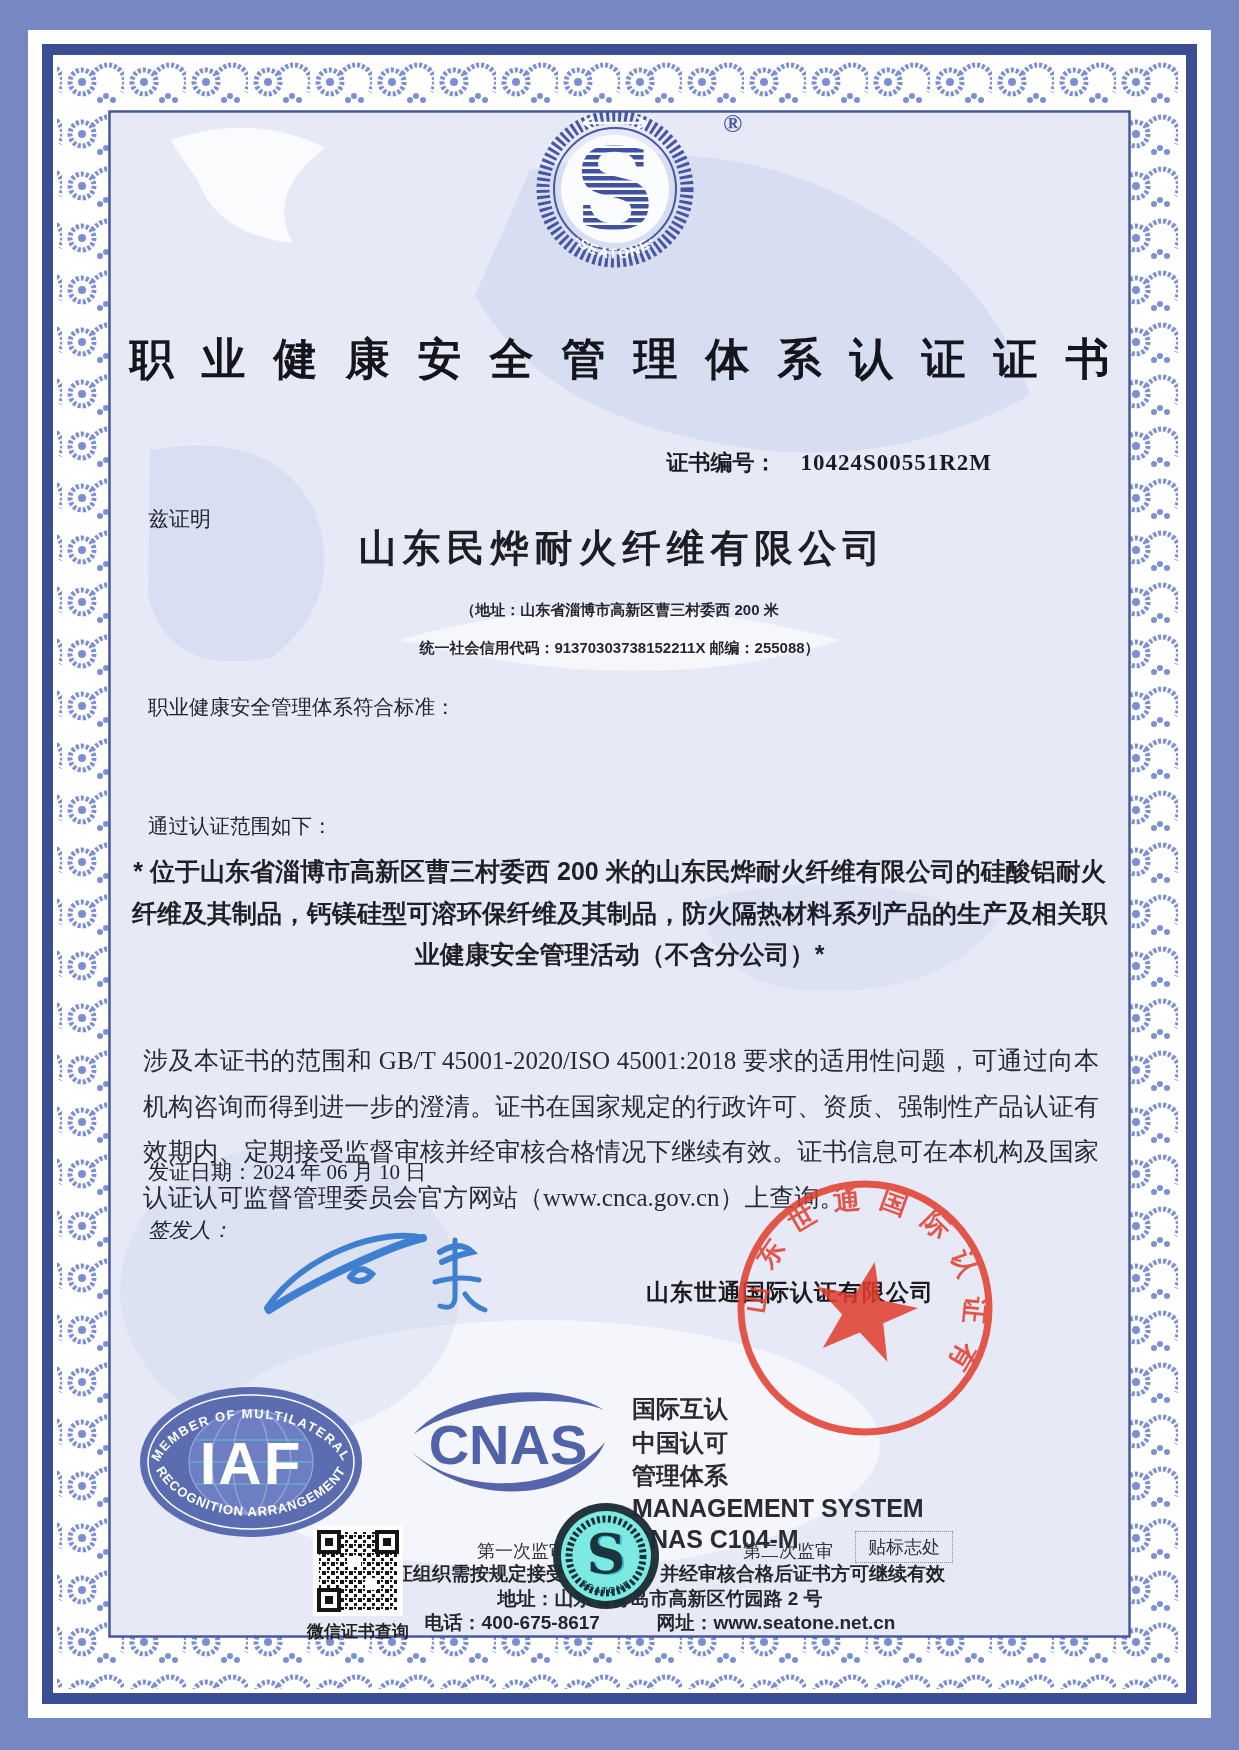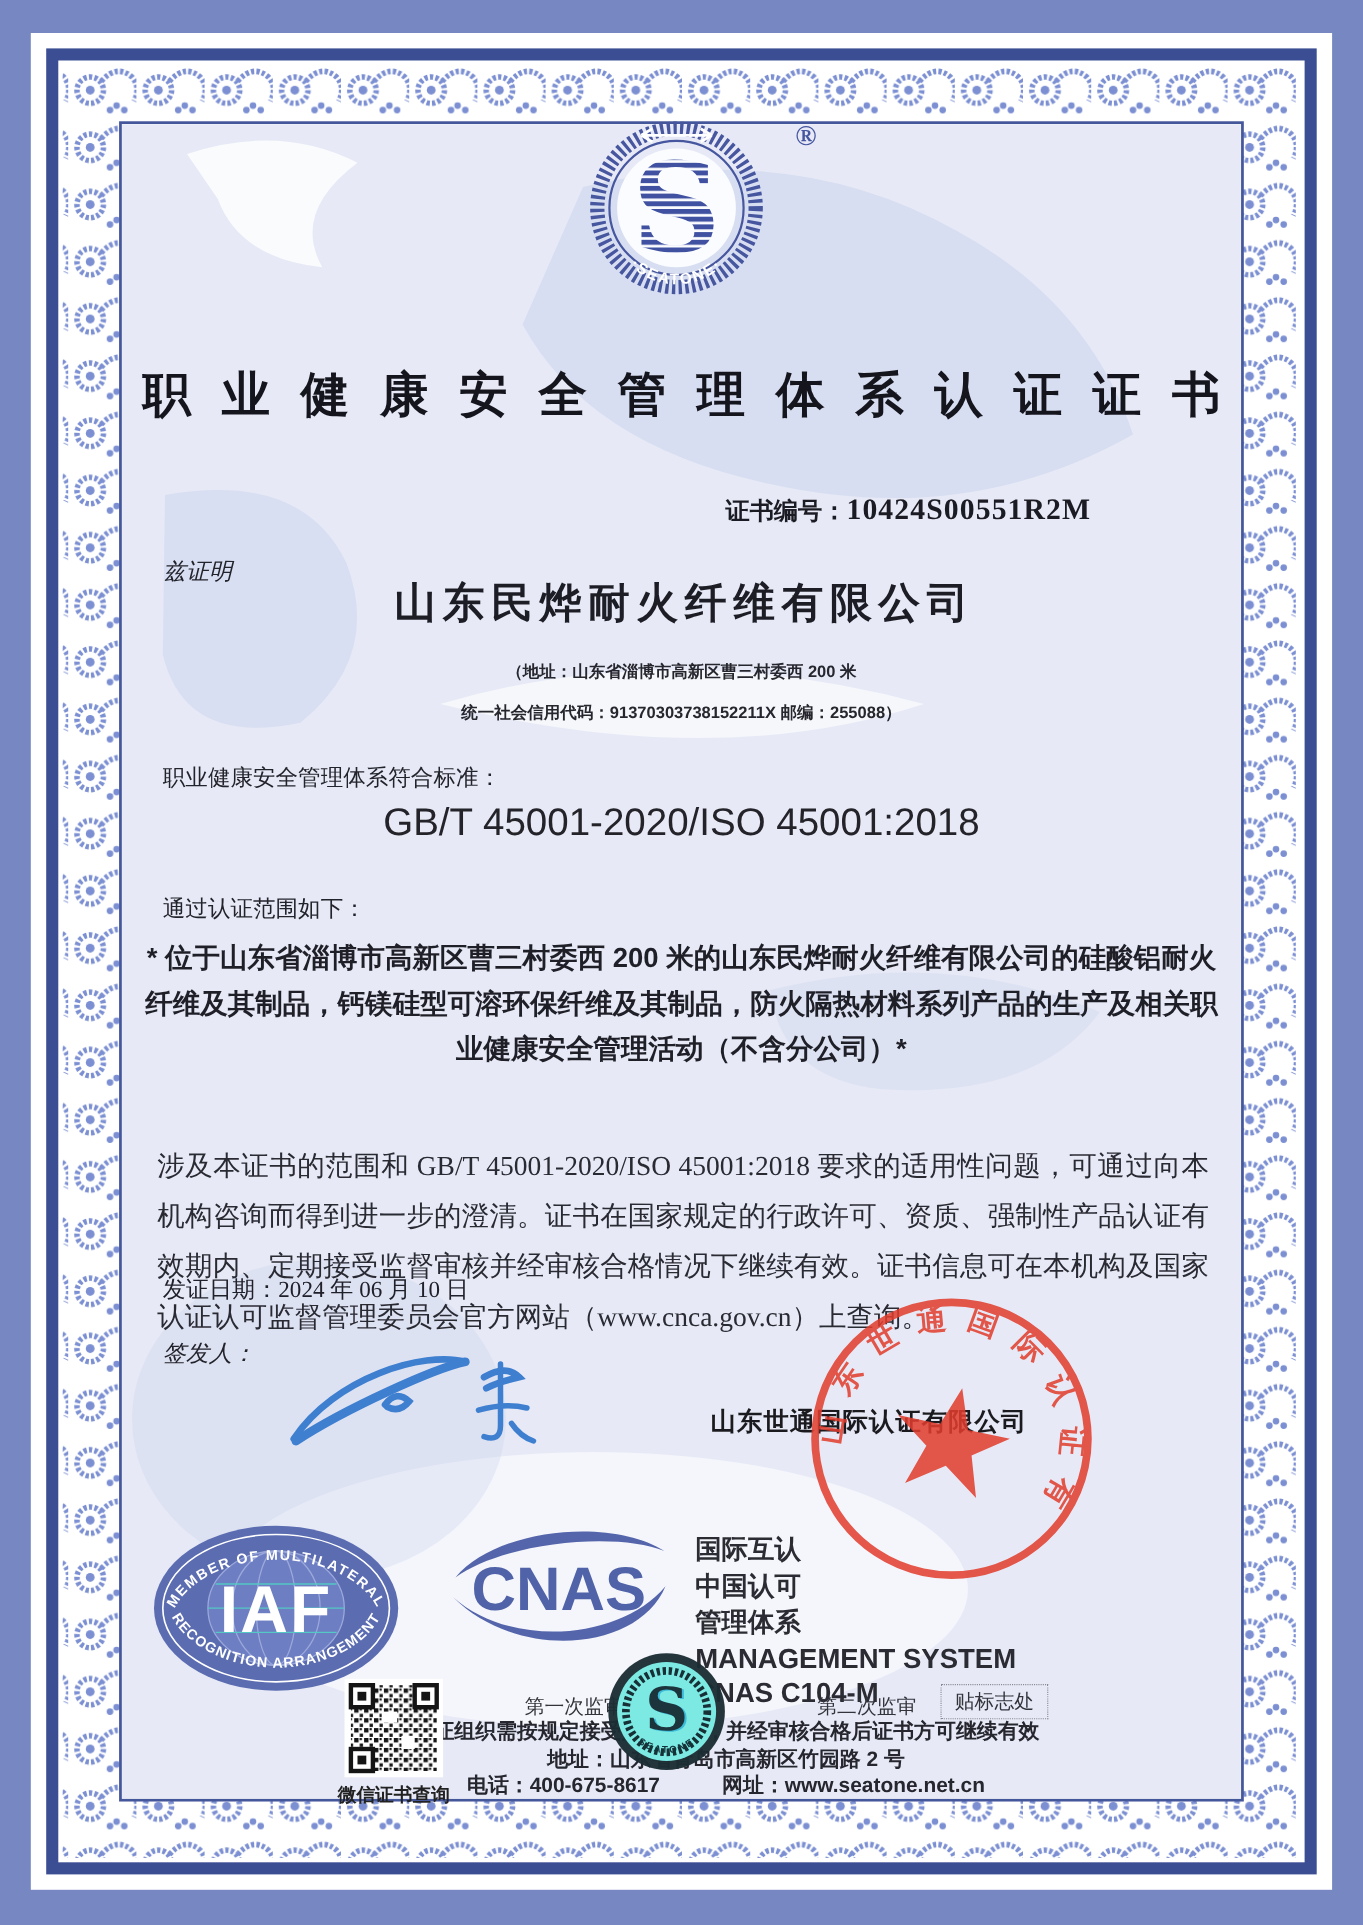--- a/index.html
+++ b/index.html
@@ -6,22 +6,22 @@
   body{width:1239px;height:1750px;position:relative;background:#7787c1;
        font-family:"Liberation Serif","DejaVu Serif",serif;}
   .page{position:absolute;left:0;top:0;width:1239px;height:1750px;overflow:hidden;}
   .abs{position:absolute;}
   svg{display:block;}
   .cn-sans{font-family:"Liberation Sans","DejaVu Sans",sans-serif;}
   .cn-serif{font-family:"Liberation Serif","DejaVu Serif",serif;}
   .title{left:0;right:0;top:330px;text-align:center;font-size:44px;font-weight:bold;
          letter-spacing:28px;text-indent:28px;color:#15151d;}
   .certno{top:448px;right:247px;font-size:22px;font-weight:bold;color:#1b1b24;}
-  .certno .num{font-size:27px;letter-spacing:1px;}
-  .certify{left:148px;top:505px;font-size:21px;color:#23232b;font-style:italic;}
+  .certno .num{font-size:23px;letter-spacing:1px;margin-left:24px;}
+  .certify{left:148px;top:505px;font-size:21px;color:#23232b;}
   .company{left:0;right:0;top:523px;text-align:center;font-size:38px;font-weight:bold;
            letter-spacing:6px;text-indent:6px;color:#1d1d26;}
   .addr{left:0;right:0;text-align:center;font-size:15px;font-weight:600;color:#26262e;}
   .flabel{left:148px;font-size:20.5px;font-weight:500;color:#23232b;}
   .standard{left:0;right:0;top:728px;text-align:center;font-size:35px;color:#232329;
             font-family:"Liberation Sans","DejaVu Sans",sans-serif;}
   .scope{left:127px;top:851px;width:985px;text-align:center;font-size:25px;font-weight:600;
          line-height:41.5px;color:#1f1f28;}
   .fineprint{left:143px;top:1038px;width:956px;font-size:25px;line-height:45.5px;
              color:#2a2a33;text-align:justify;}
@@ -100,21 +100,20 @@
   <div class="abs certno">
     <span>证书编号：</span><span class="num">10424S00551R2M</span>
   </div>
 
   <div class="abs certify">兹证明</div>
   <div class="abs company cn-sans">山东民烨耐火纤维有限公司</div>
   <div class="abs addr cn-sans" style="top:601px">（地址：山东省淄博市高新区曹三村委西 200 米</div>
   <div class="abs addr cn-sans" style="top:639px">统一社会信用代码：91370303738152211X 邮编：255088）</div>
 
   <div class="abs flabel cn-sans" style="top:693px">职业健康安全管理体系符合标准：</div>
-  <div class="abs standard">GB/T 45001-2020/ISO 45001:2018</div>
 
   <div class="abs flabel cn-sans" style="top:812px">通过认证范围如下：</div>
   <div class="abs scope cn-sans">* 位于山东省淄博市高新区曹三村委西 200 米的山东民烨耐火纤维有限公司的硅酸铝耐火纤维及其制品，钙镁硅型可溶环保纤维及其制品，防火隔热材料系列产品的生产及相关职业健康安全管理活动（不含分公司）*</div>
 
   <div class="abs fineprint">涉及本证书的范围和 GB/T 45001-2020/ISO 45001:2018 要求的适用性问题，可通过向本机构咨询而得到进一步的澄清。证书在国家规定的行政许可、资质、强制性产品认证有效期内、定期接受监督审核并经审核合格情况下继续有效。证书信息可在本机构及国家认证认可监督管理委员会官方网站（www.cnca.gov.cn）上查询。</div>
 
   <div class="abs daterow" style="left:148px">
     <span>发证日期：</span><span>2024 年 06 月 10 日</span>
   </div>
 

